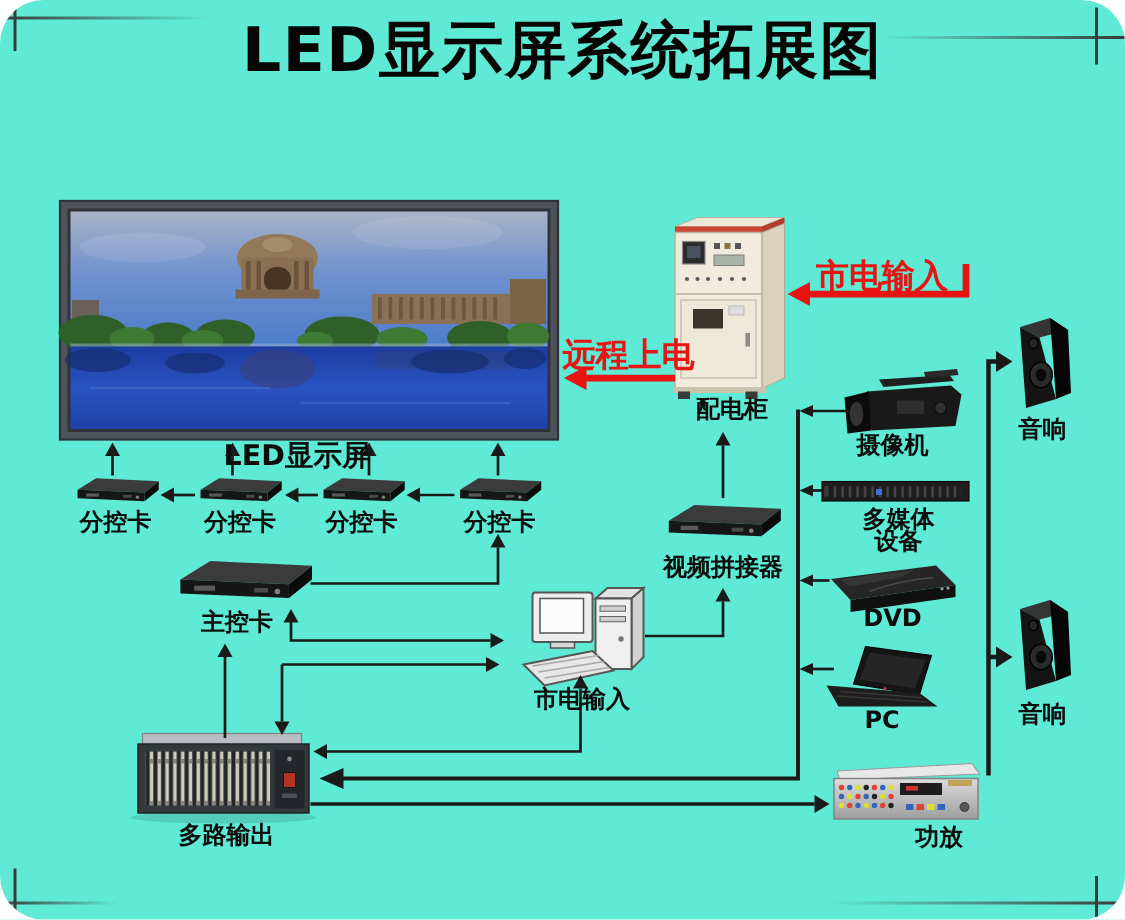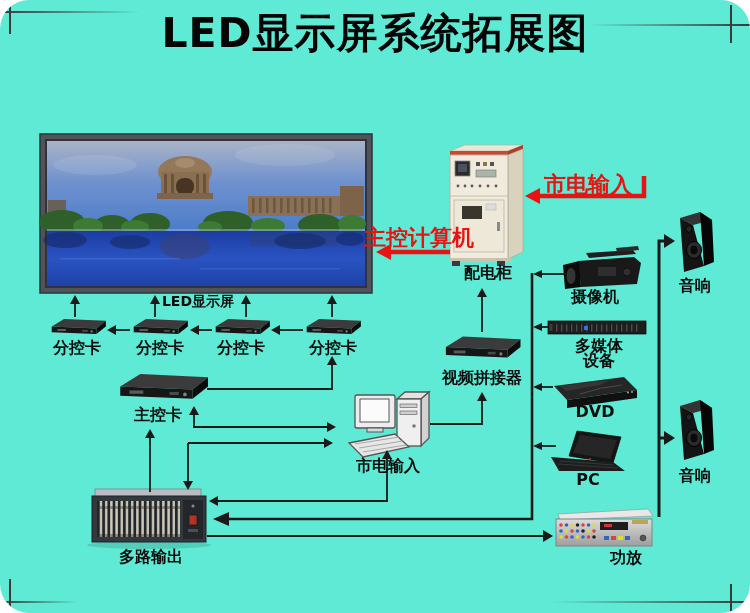--- a/index.html
+++ b/index.html
@@ -3,21 +3,21 @@
 <meta charset="utf-8">
 <style>
   html,body{margin:0;padding:0;background:#fff;}
   #canvas{position:relative;width:750px;height:613px;background:#5eead4;overflow:hidden;
           font-family:"DejaVu Sans","Liberation Sans",sans-serif;border-radius:29px;}
   #overlay{position:absolute;left:0;top:0;}
   .title{position:absolute;left:0;top:6px;width:750px;text-align:center;
          font-size:41px;font-weight:bold;color:#050505;letter-spacing:1px;}
   .lbl{position:absolute;transform:translateX(-50%);white-space:nowrap;
        font-weight:bold;font-size:16px;color:#0d0d0d;line-height:1.1;}
-  .lbl.small{font-size:14px;}
+  .lbl.small{font-size:19px;}
   .lbl.red{color:#e81414;font-size:22px;}
 </style>
 </head>
 <body>
 
 <div id="canvas">
 
 <svg id="overlay" width="750" height="613" viewBox="0 0 750 613">
   <defs>
     <linearGradient id="skyGrad" x1="0" y1="0" x2="0" y2="1">
@@ -370,21 +370,21 @@
 <div class="lbl" style="left:241px;top:339px">分控卡</div>
 <div class="lbl" style="left:333px;top:339px">分控卡</div>
 
 <div class="lbl" style="left:158px;top:406px">主控卡</div>
 <div class="lbl" style="left:151px;top:548px">多路输出</div>
 <div class="lbl" style="left:388px;top:457px">市电输入</div>
 <div class="lbl" style="left:482px;top:369px">视频拼接器</div>
 <div class="lbl" style="left:488px;top:264px">配电柜</div>
 
 <div class="lbl red" style="left:588px;top:173px">市电输入</div>
-<div class="lbl red" style="left:419px;top:226px">主控计算机</div>
+<div class="lbl red" style="left:419px;top:226px">远程上电</div>
 
 <div class="lbl" style="left:595px;top:288px">摄像机</div>
 <div class="lbl" style="left:599px;top:337px">多媒体</div>
 <div class="lbl" style="left:599px;top:352px">设备</div>
 <div class="lbl" style="left:595px;top:403px">DVD</div>
 <div class="lbl" style="left:588px;top:471px">PC</div>
 <div class="lbl" style="left:626px;top:549px">功放</div>
 <div class="lbl" style="left:695px;top:277px">音响</div>
 <div class="lbl" style="left:695px;top:467px">音响</div>
 

